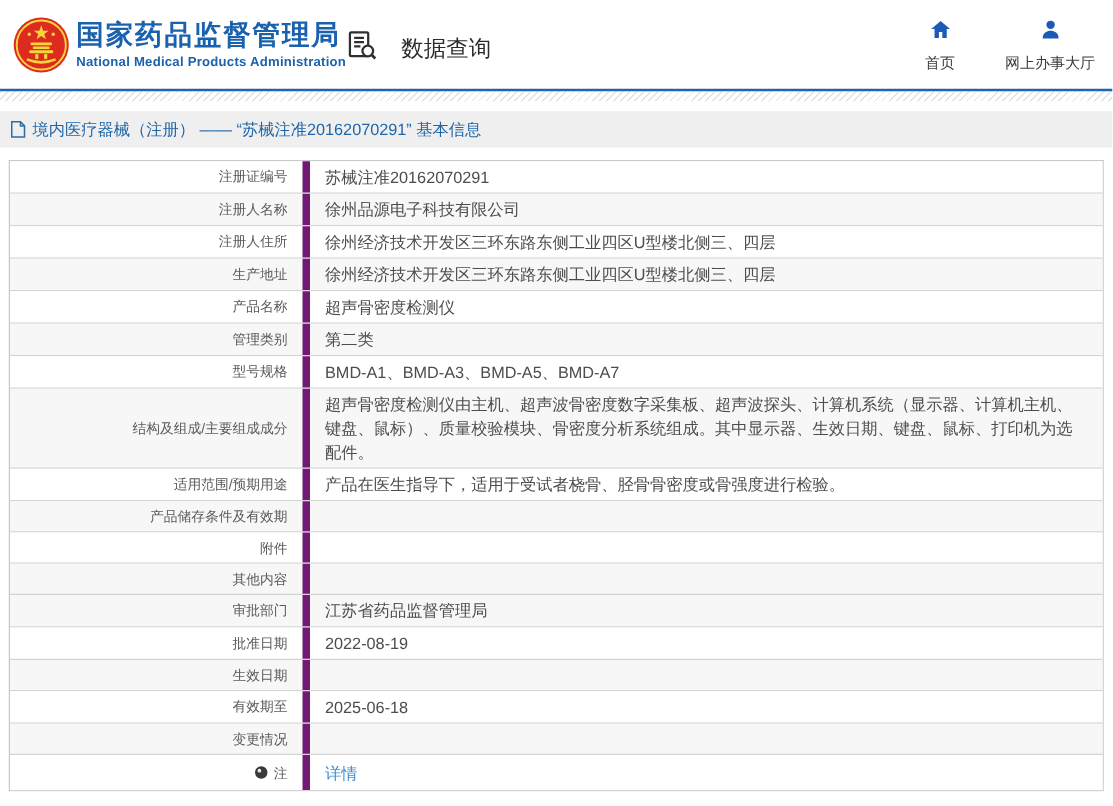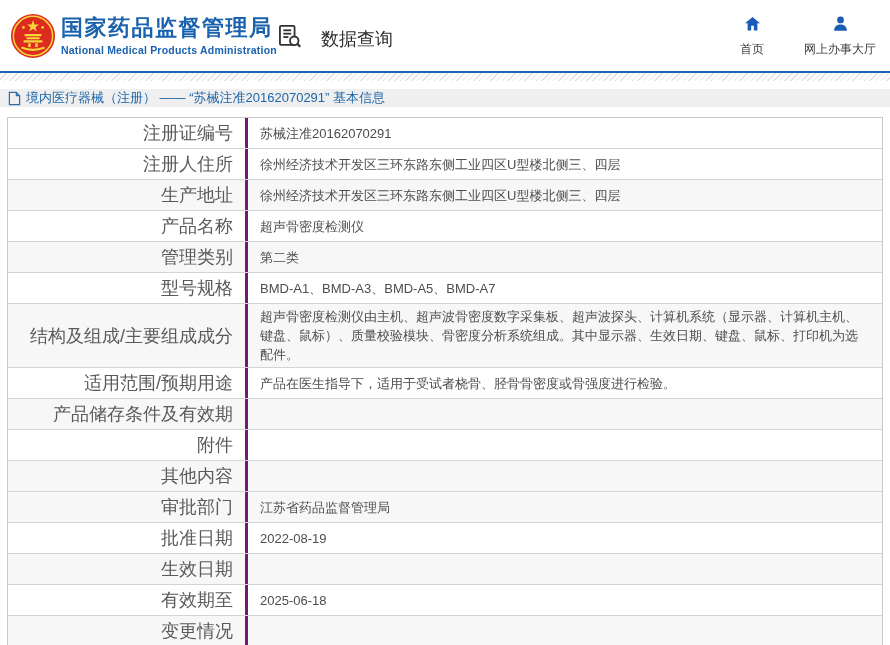--- a/index.html
+++ b/index.html
@@ -19,33 +19,33 @@
   .data-query { position:absolute; left:276px; top:23px; display:flex; align-items:center; gap:18px; cursor:pointer; }
   .data-query-label { font-size:18px; color:#2b2b2b; }
   .top-nav { position:absolute; right:14px; top:15px; display:flex; gap:40px; }
   .nav-item { display:flex; flex-direction:column; align-items:center; gap:4px; cursor:pointer; }
   .nav-label { font-size:12px; color:#3d3d3d; white-space:nowrap; }
 
   
   .hatch { height:8px; background:repeating-linear-gradient(135deg,#e2e2e2 0 1px,#ffffff 1px 4px); }
 
   
-  .breadcrumb-bar { margin-top:8px; height:18px; background:#efefef; display:flex; align-items:center; padding-left:8px; gap:5px; }
+  .breadcrumb-bar { margin-top:8px; height:29px; background:#efefef; display:flex; align-items:center; padding-left:8px; gap:5px; }
   .breadcrumb-text { font-size:13px; color:#1f66a8; }
 
   
   .info-table { margin:10px 7px 0 7px; border:1px solid #c9c9c9; border-bottom:none; }
   .t-row { display:flex; border-bottom:1px solid #d4d4d4; background:#fff; min-height:25px; }
   .t-row.alt { background:#f7f7f7; }
   .t-row.tall { min-height:46px; }
   .t-row.note { min-height:29px; }
   .t-label {
-    width:240px; min-width:240px; border-right:3px solid #701a75;
+    width:240px; min-width:240px; border-right:6px solid #701a75;
     padding:3px 12px 3px 6px; display:flex; align-items:center; justify-content:flex-end;
-    font-size:18px; color:#5a5a5a; gap:2px;
+    font-size:11px; color:#5a5a5a; gap:2px;
   }
   .t-value {
     flex:1; padding:3px 12px; display:flex; align-items:center;
     font-size:13px; color:#4d4d4d; line-height:19px;
   }
   a.details { color:#3e8fd6; text-decoration:none; cursor:pointer; }
 
   .note-icon { width:11px; height:11px; display:inline-block; position:relative; margin-right:2px; flex:0 0 auto; }
   .note-icon::before { content:''; position:absolute; top:0; left:0; width:10px; height:10px; border-radius:50%; background:#3a3a3a; }
   .note-icon::after  { content:''; position:absolute; top:2px; left:2px; width:3px; height:3px; border-radius:50%; background:#fff; opacity:.9; }
@@ -122,20 +122,26 @@
   <span class="breadcrumb-text">境内医疗器械（注册） —— “苏械注准20162070291” 基本信息</span>
 </div>
 
 <div class="info-table">
     <div class="t-row">
     <div class="t-label">
         <span>注册证编号</span>
       </div>
     <div class="t-value">苏械注准20162070291</div>
   </div>
+    <div class="t-row alt">
+    <div class="t-label">
+        <span>注册人名称</span>
+      </div>
+    <div class="t-value">徐州品源电子科技有限公司</div>
+  </div>
     <div class="t-row">
     <div class="t-label">
         <span>注册人住所</span>
       </div>
     <div class="t-value">徐州经济技术开发区三环东路东侧工业四区U型楼北侧三、四层</div>
   </div>
     <div class="t-row alt">
     <div class="t-label">
         <span>生产地址</span>
       </div>

